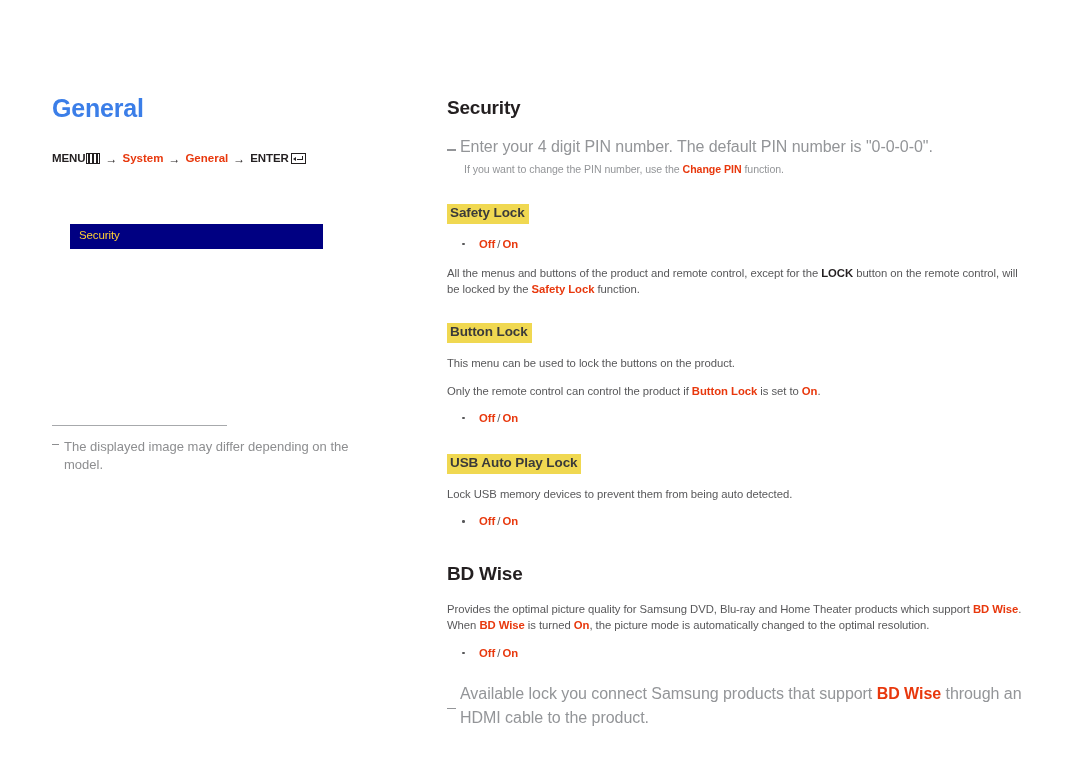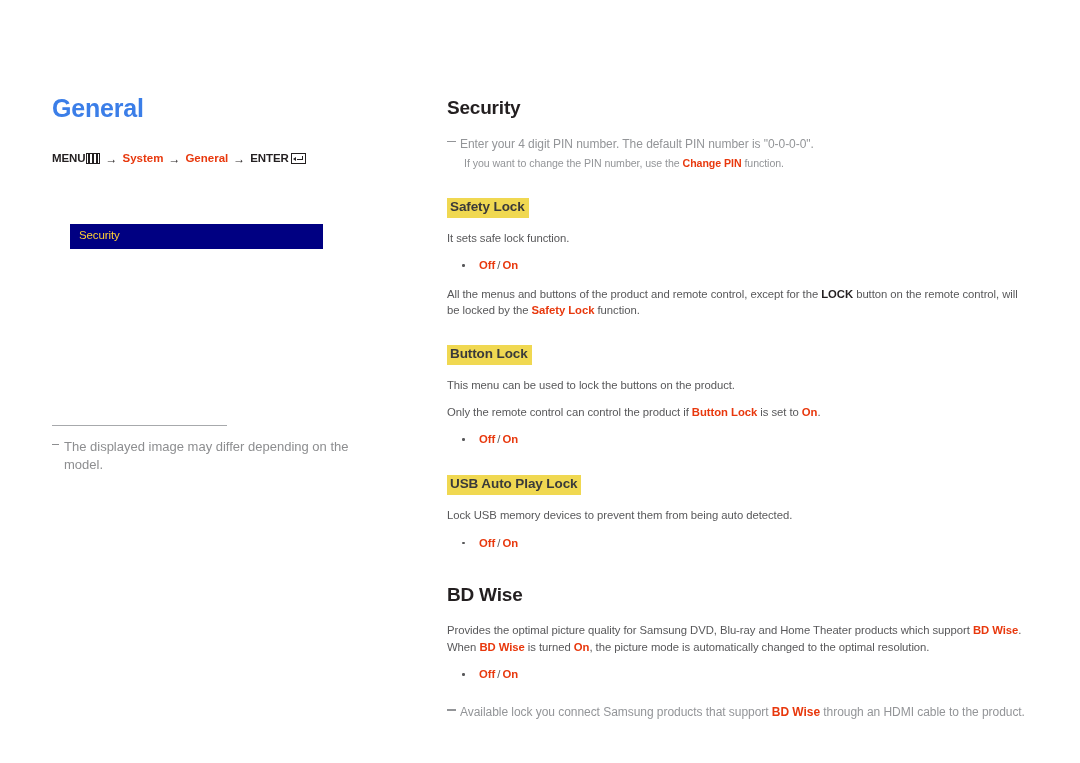--- a/index.html
+++ b/index.html
@@ -187,26 +187,26 @@
     font-size: 11.3px;
     color: #58585a;
     line-height: 1.45;
     margin: 0 0 11px 0;
     letter-spacing: -0.05px;
   }
   .b-red { color: #e8380d; font-weight: bold; }
   .b-black { color: #231f20; font-weight: bold; }
 
   .note {
-    font-size: 12px;
+    font-size: 16px;
     color: #939598;
     line-height: 1.5;
     margin: 0 0 3px 0;
     display: flex;
-    align-items: flex-start;
+    align-items: center;
     letter-spacing: -0.05px;
   }
   .note .dash {
     display: inline-block;
     width: 9px;
     height: 1.6px;
     background: #939598;
     margin-top: 6px;
     margin-right: 4px;
     flex: none;
@@ -292,21 +292,20 @@
     </div>
     <div class="note-indent">
       <span>If you want to change the PIN number, use the </span><span class="b-red">Change PIN</span><span> function.</span>
     </div>
 
     <div class="spacer-lg"></div>
 
     <div class="sub-title-wrap">
       <h3 class="sub-title">Safety Lock</h3>
     </div>
-    <p class="body-text">It sets safe lock function.</p>
     <ul class="opt-list">
       <li>
         <span class="opt">Off</span><span class="opt-sep">/</span><span class="opt">On</span>
       </li>
     </ul>
     <p class="body-text"><span>All the menus and buttons of the product and remote control, except for the </span><span class="b-black">LOCK</span><span> button on the remote control, will be locked by the </span><span class="b-red">Safety Lock</span><span> function.</span></p>
 
     <div class="spacer-md"></div>
 
     <div class="sub-title-wrap">

